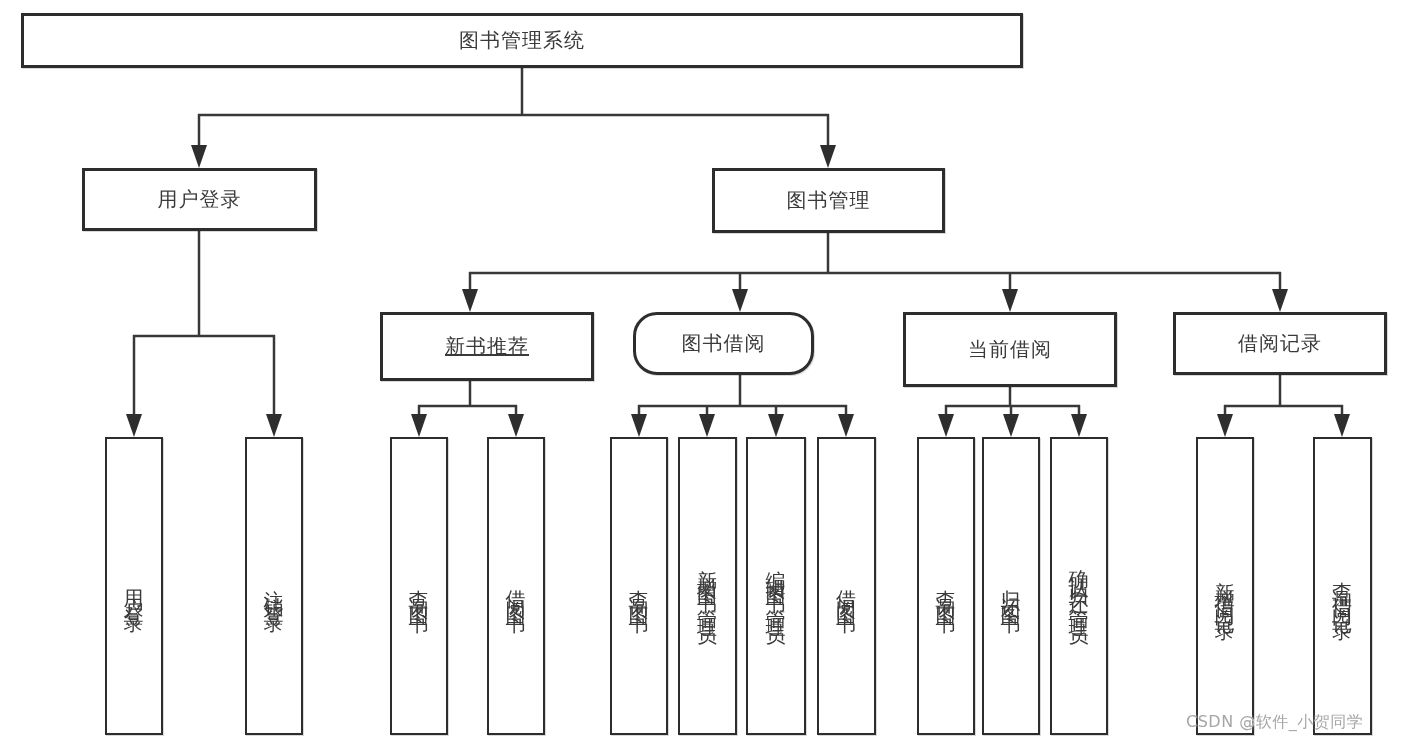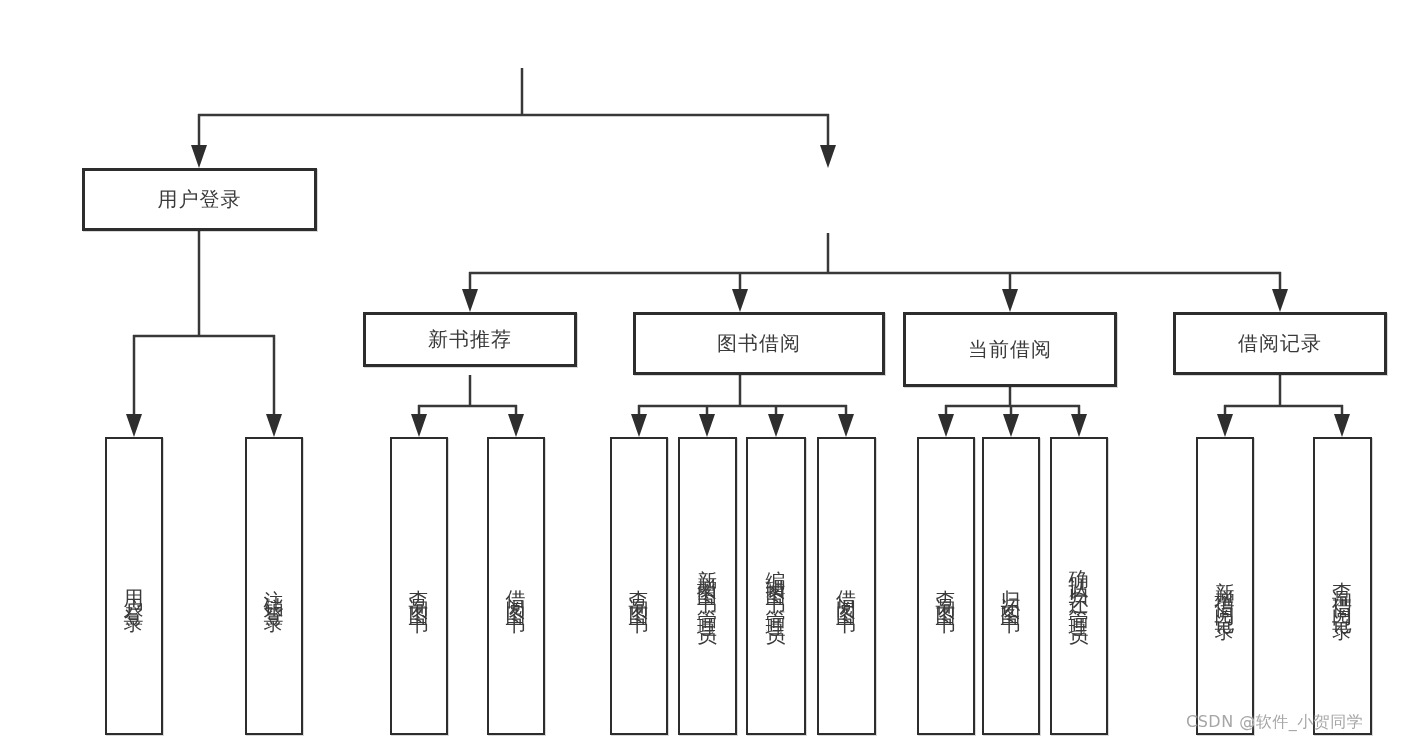--- a/index.html
+++ b/index.html
@@ -111,25 +111,27 @@
     <line x1="1011" y1="405" x2="1011" y2="418"></line>
       <polygon points="1003,414 1019,414 1011,437"></polygon>
     <line x1="1079" y1="405" x2="1079" y2="418"></line>
       <polygon points="1071,414 1087,414 1079,437"></polygon>
     <line x1="1225" y1="405" x2="1225" y2="418"></line>
       <polygon points="1217,414 1233,414 1225,437"></polygon>
     <line x1="1342" y1="405" x2="1342" y2="418"></line>
       <polygon points="1334,414 1350,414 1342,437"></polygon>
   </svg>
 
+  <div class="box" style="left:21px; top:13px; width:1002px; height:55px;">图书管理系统</div>
 
   <div class="box" style="left:82px; top:168px; width:235px; height:63px;">用户登录</div>
+  <div class="box" style="left:712px; top:168px; width:233px; height:65px;">图书管理</div>
 
-  <div class="box" style="left:363px; top:312px; width:214px; height:55px;">新书推荐</div>
-  <div class="box" style="left:633px; top:312px; width:252px; height:63px;">图书借阅</div>
+  <div class="box" style="left:380px; top:312px; width:214px; height:69px;text-decoration:underline;">新书推荐</div>
+  <div class="box" style="left:633px; top:312px; width:181px; height:63px;border-radius:24px;">图书借阅</div>
   <div class="box" style="left:903px; top:312px; width:214px; height:75px;">当前借阅</div>
   <div class="box" style="left:1173px; top:312px; width:214px; height:63px;">借阅记录</div>
 
   <div class="box leaf" style="left:105px; top:437px; width:58px; height:298px;">用户登录</div>
   <div class="box leaf" style="left:245px; top:437px; width:58px; height:298px;">注销登录</div>
 
   <div class="box leaf" style="left:390px; top:437px; width:58px; height:298px;">查询图书</div>
   <div class="box leaf" style="left:487px; top:437px; width:58px; height:298px;">借阅图书</div>
 
   <div class="box leaf" style="left:610px; top:437px; width:58px; height:298px;">查询图书</div>

